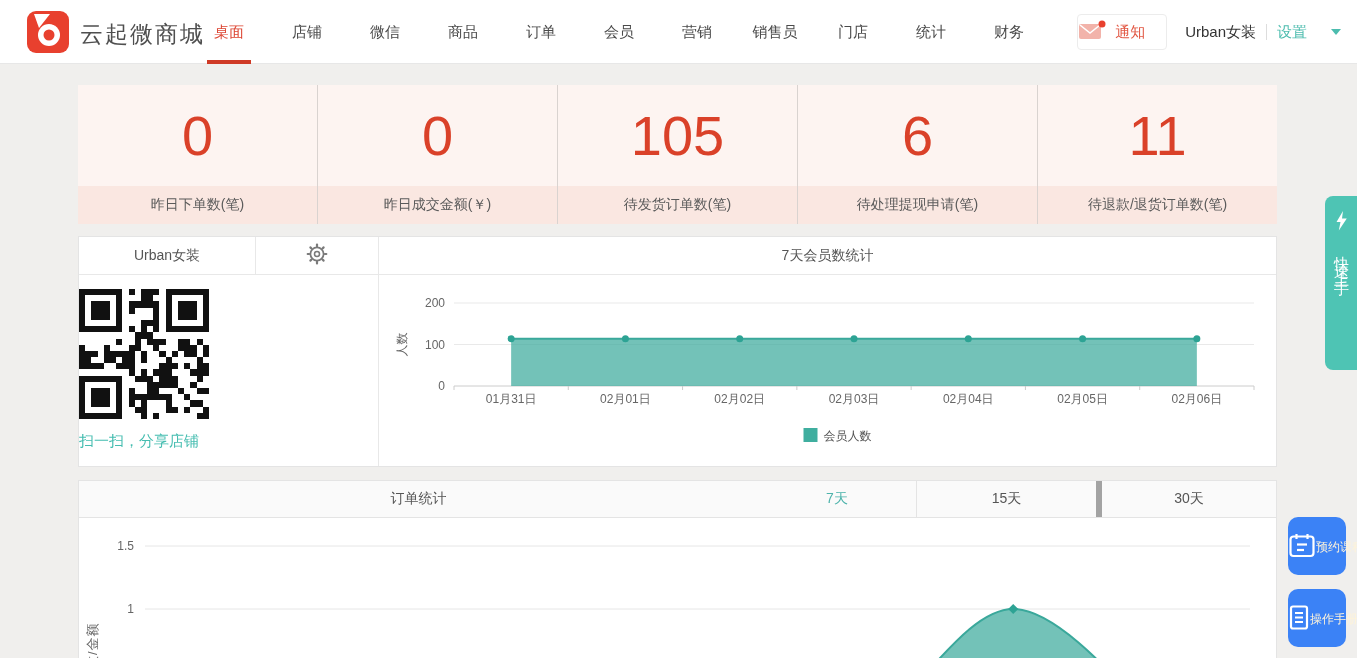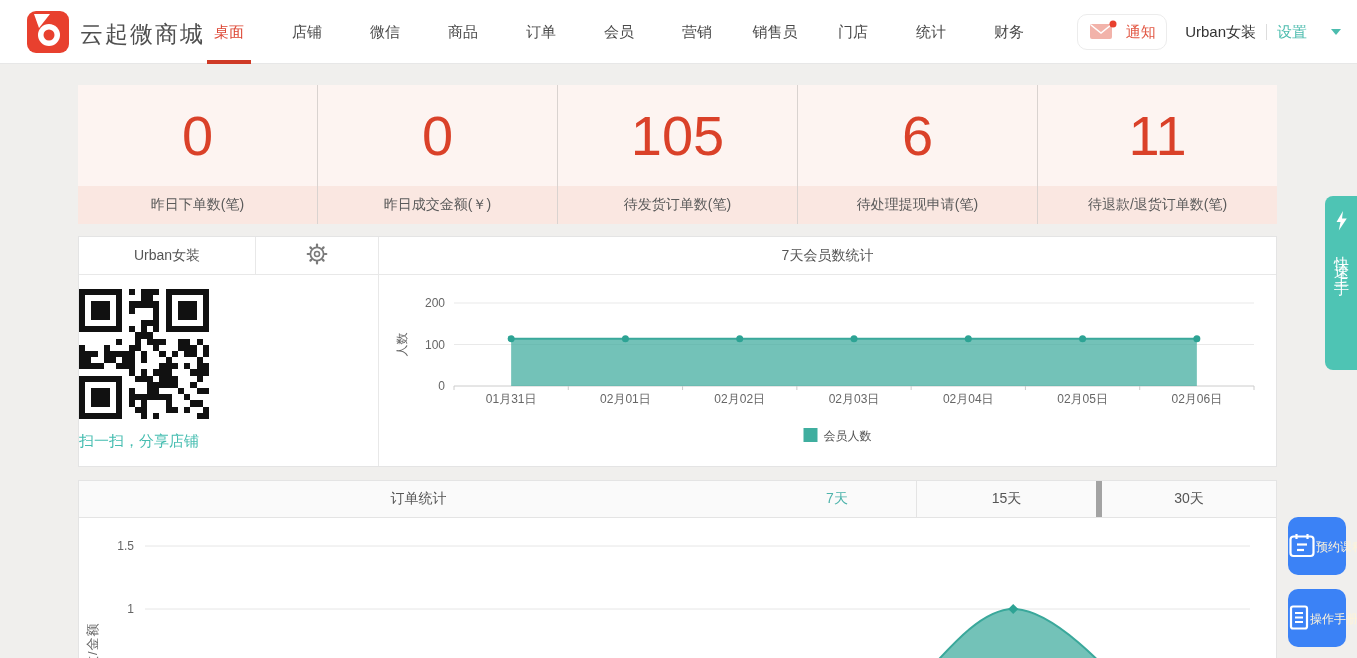--- a/index.html
+++ b/index.html
@@ -9,21 +9,21 @@
 
   
   .topbar { position:absolute; left:0; top:0; width:1357px; height:64px; background:#fff; border-bottom:1px solid #e7e7e7; z-index:5; }
   .logo { position:absolute; left:27px; top:11px; display:flex; align-items:center; gap:11px; }
   .brand-name { font-size:23px; color:#4f4f4f; letter-spacing:2px; font-weight:500; }
   .main-nav { position:absolute; left:190px; top:0; height:64px; display:flex; }
   .nav-item { width:78px; height:64px; line-height:63px; text-align:center; font-size:15px; color:#4a4a4a; cursor:pointer; position:relative; white-space:nowrap; }
   .nav-item.active { color:#dc4330; }
   .nav-item.active::after { content:""; position:absolute; left:17px; right:17px; bottom:0; height:4px; background:#cf3a26; }
   .topbar-right { position:absolute; right:16px; top:0; height:64px; display:flex; align-items:center; }
-  .notify-btn { width:90px; height:36px; border:1px solid #ececec; border-radius:10px; background:#fff; display:flex; align-items:center; justify-content:center; gap:9px; cursor:pointer; margin-right:18px; }
+  .notify-btn { width:90px; height:36px; border:1px solid #ececec; border-radius:4px; background:#fff; display:flex; align-items:center; justify-content:flex-start; gap:9px; cursor:pointer; margin-right:18px; }
   .notify-label { font-size:15px; color:#e25844; }
   .store-name { font-size:15px; color:#333; }
   .tr-divider { width:1px; height:16px; background:#ddd; margin:0 10px; }
   .settings { display:flex; align-items:center; gap:24px; cursor:pointer; }
   .settings-label { font-size:15px; color:#4cbcae; }
   .caret-down { width:0; height:0; border-left:5px solid transparent; border-right:5px solid transparent; border-top:6px solid #4cbcae; }
 
   
   .stats { position:absolute; left:78px; top:85px; width:1199px; height:139px; display:flex; }
   .stat-card { flex:1; display:flex; flex-direction:column; }

